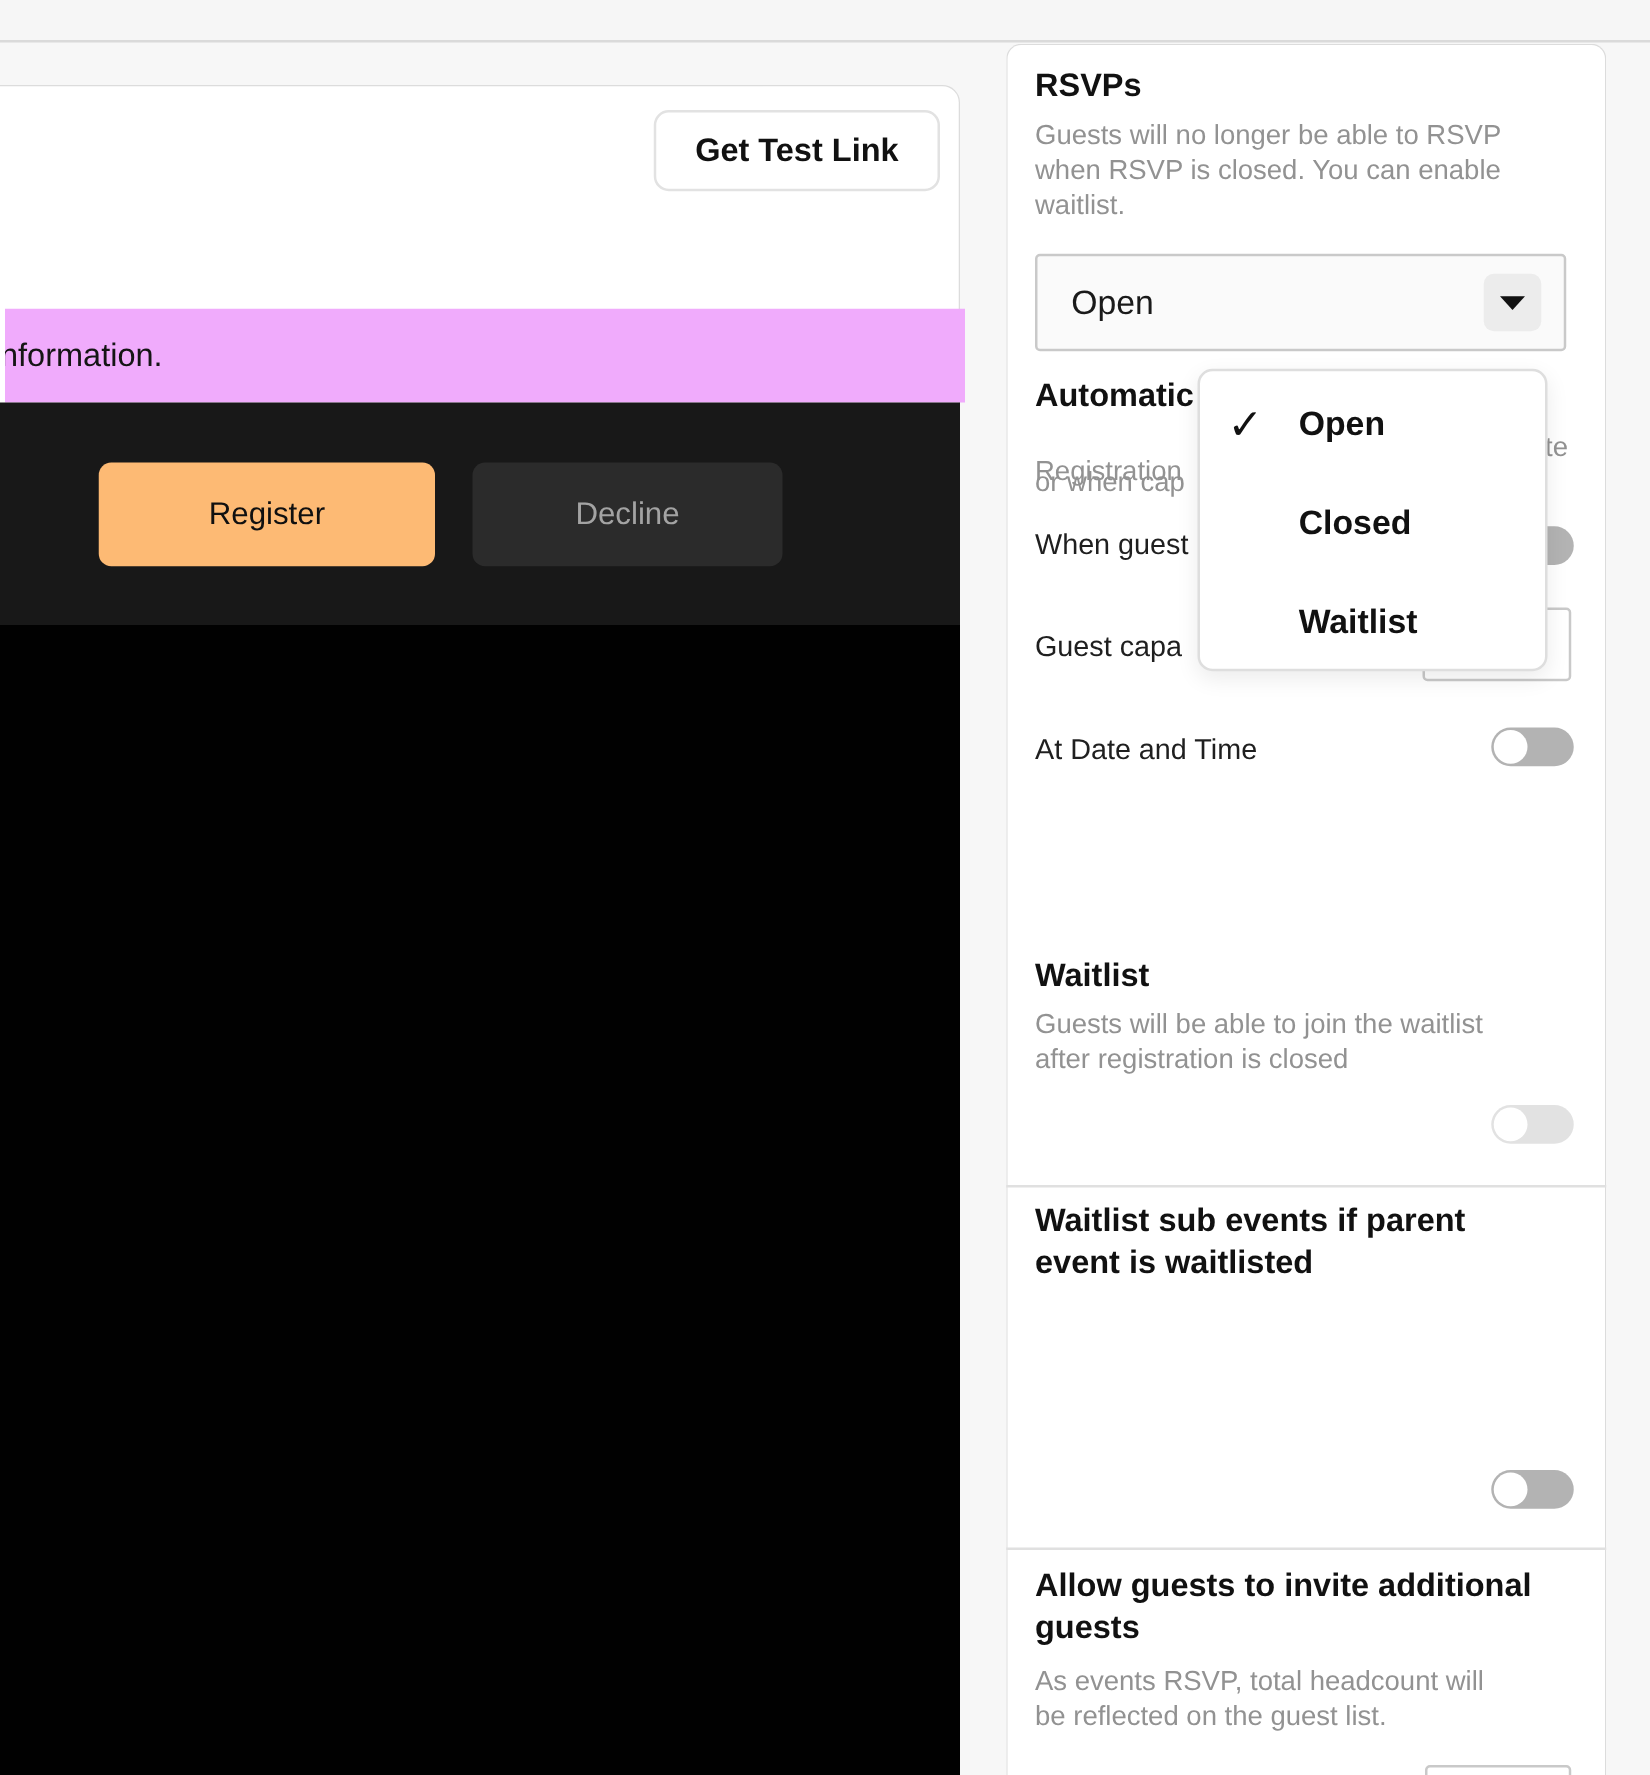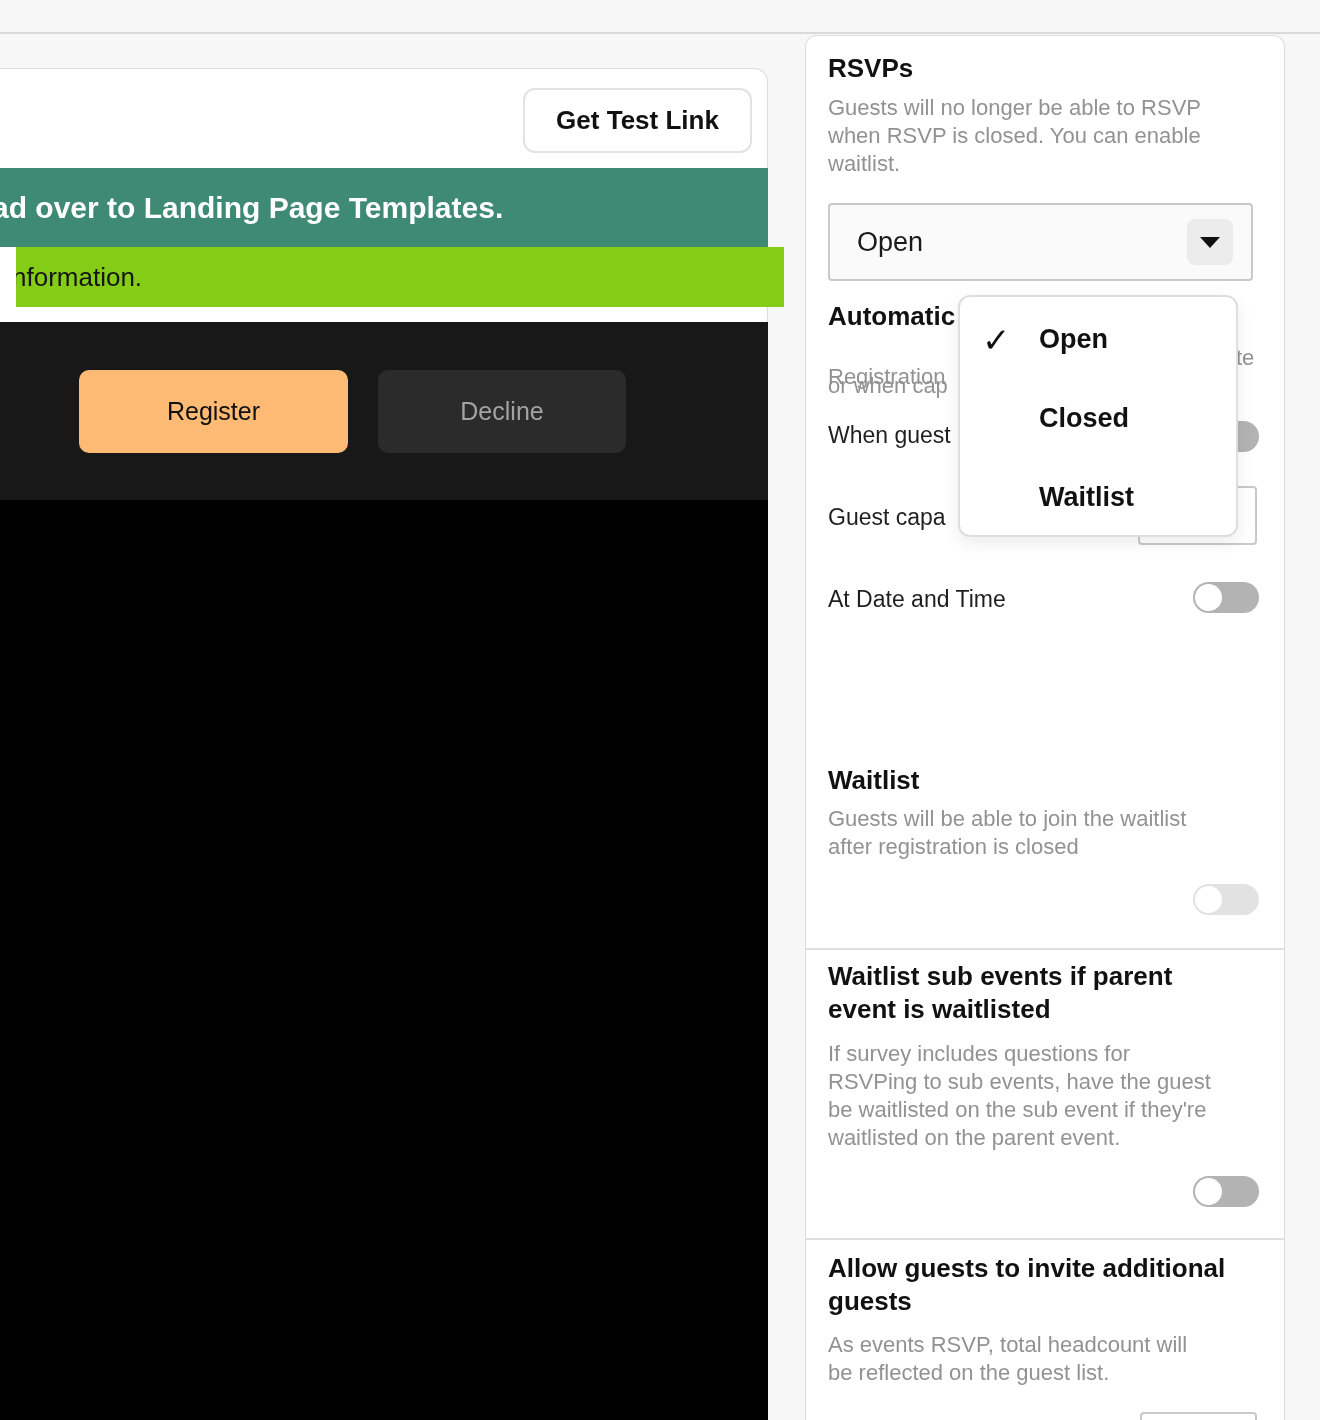--- a/index.html
+++ b/index.html
@@ -16,21 +16,21 @@
   .preview-card{left:-20px;top:68px;width:788px;height:1360px;background:#fff;
     border:1px solid #dcdcdc;border-bottom:none;border-left:none;border-top-right-radius:14px;}
   .btn-outline{
     display:flex;align-items:center;justify-content:center;
     background:#fff;border:2px solid #e2e2e2;border-radius:12px;
     font-weight:700;font-size:26px;color:#111;cursor:pointer;
   }
   .banner{display:flex;align-items:center;overflow:hidden;white-space:nowrap;}
   .banner-green{left:0;top:168px;width:768px;height:79px;background:#3e8a72;color:#fff;font-weight:700;font-size:30px;}
   .banner-green span{margin-left:-8px;}
-  .banner-yellow{left:16px;top:247px;width:768px;height:60px;background:#84cc16;color:#151515;font-size:26px;}
+  .banner-yellow{left:4px;top:247px;width:768px;height:75px;background:#f0abfc;color:#151515;font-size:26px;}
   .banner-yellow span{margin-left:-4px;}
   .dark-panel{left:0;top:322px;width:768px;height:178px;background:#181818;}
   .black-area{left:0;top:500px;width:768px;height:920px;background:#010101;}
   .btn-register{left:79px;top:370px;width:269px;height:83px;background:#fdba74;border:none;border-radius:10px;
     font-size:25px;font-weight:500;color:#101010;display:flex;align-items:center;justify-content:center;cursor:pointer;}
   .btn-decline{left:378px;top:370px;width:248px;height:83px;background:#2b2b2b;border:none;border-radius:10px;
     font-size:25px;font-weight:500;color:#a3a3a3;display:flex;align-items:center;justify-content:center;cursor:pointer;}
   
   .settings-card{left:805px;top:35px;width:480px;height:1385px;background:#fff;
     border:1px solid #dcdcdc;border-bottom:none;border-top-left-radius:12px;border-top-right-radius:12px;}
@@ -66,23 +66,20 @@
 <body>
 
 <div class="screen">
 
   <div class="abs top-bar"></div>
 
   <div class="abs preview-card"></div>
 
   <button class="abs btn-outline" style="left:523px;top:88px;width:229px;height:65px;">Get Test Link</button>
 
-  <div class="abs banner banner-green">
-    <span>ad over to Landing Page Templates.</span>
-  </div>
 
   <div class="abs banner banner-yellow">
     <span>nformation.</span>
   </div>
 
   <div class="abs dark-panel"></div>
 
   <button class="abs btn-register">Register</button>
   <button class="abs btn-decline">Decline</button>
 
@@ -125,24 +122,20 @@
   <div class="abs p-desc" style="left:828px;top:805px;width:440px;">Guests will be able to join the waitlist
 after registration is closed</div>
   <div class="abs toggle toggle--disabled" style="left:1193px;top:884px;">
     <div class="knob"></div>
   </div>
 
   <div class="abs divider" style="top:948px;"></div>
 
   <div class="abs h-title" style="left:828px;top:960px;line-height:33px;">Waitlist sub events if parent
 event is waitlisted</div>
-  <div class="abs p-desc" style="left:828px;top:1040px;width:445px;">If survey includes questions for
-RSVPing to sub events, have the guest
-be waitlisted on the sub event if they're
-waitlisted on the parent event.</div>
   <div class="abs toggle" style="left:1193px;top:1176px;">
     <div class="knob"></div>
   </div>
 
   <div class="abs divider" style="top:1238px;"></div>
 
   <div class="abs h-title" style="left:828px;top:1252px;line-height:33px;">Allow guests to invite additional
 guests</div>
   <div class="abs p-desc" style="left:828px;top:1331px;width:445px;">As events RSVP, total headcount will
 be reflected on the guest list.</div>

